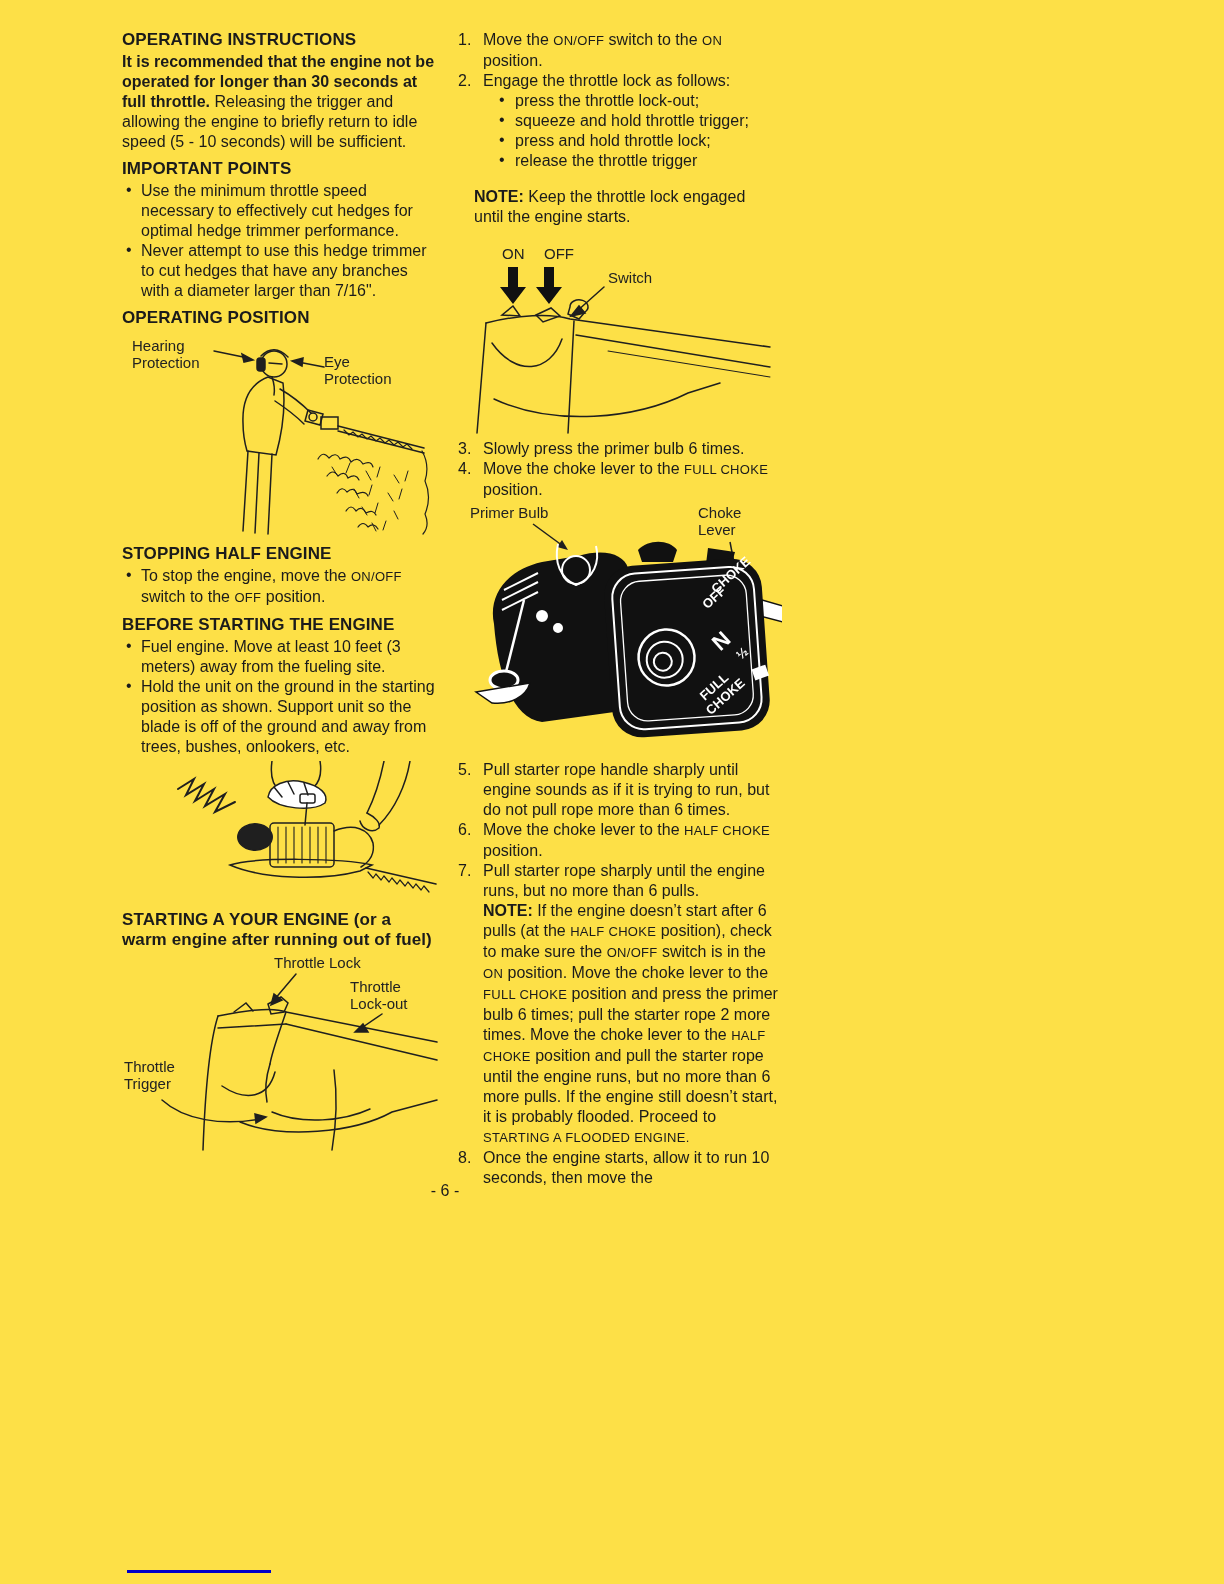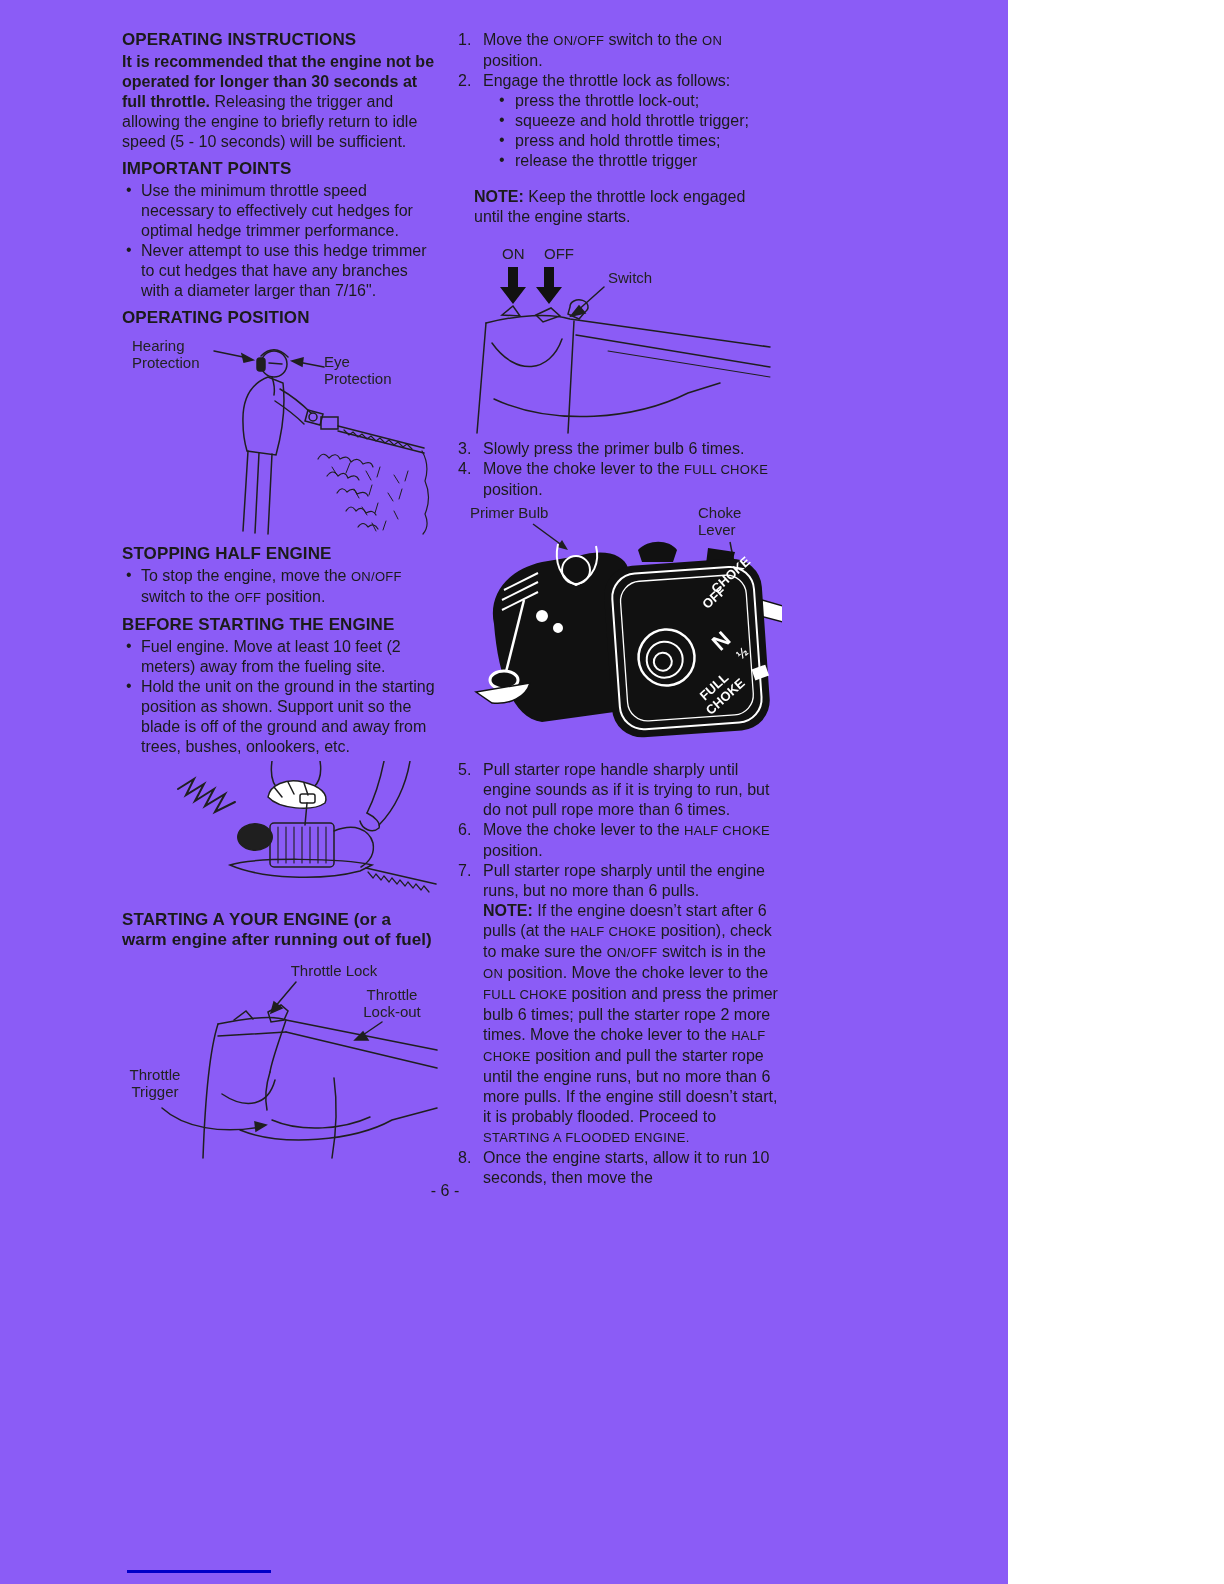--- a/index.html
+++ b/index.html
@@ -1,16 +1,16 @@
 <!DOCTYPE html>
 <html><head>
 <meta charset="utf-8">
 <style>
   html,body{margin:0;padding:0;background:#ffffff;}
-  .page{position:relative;width:1008px;height:1584px;background:#8b5cf6;
+  .page{position:relative;width:1224px;height:1584px;background:#fde047;
         font-family:"Liberation Sans",sans-serif;color:#1b1b1b;overflow:hidden;}
   .col{position:absolute;top:30px;}
   #col-left{left:122px;width:318px;}
   #col-right{left:458px;width:324px;}
   .head{font-size:17px;font-weight:bold;margin:7px 0 2px 0;letter-spacing:.1px;}
   .head.first{margin-top:0;}
   .body,li,.sbody,.note,.num{font-size:16px;line-height:20px;}
   p{margin:0;}
   ul.bullets{list-style:none;margin:0;padding:0;}
   ul.bullets>li{position:relative;padding-left:19px;}
@@ -22,21 +22,21 @@
   ul.subs>li{position:relative;padding-left:18px;}
   ul.subs>li::before{content:"\2022";position:absolute;left:2px;top:-1px;}
   .note{margin:16px;}
   .note7{margin:0;}
   .b{font-weight:bold;}
   .sc{font-size:13px;letter-spacing:.3px;}
   .fig{position:relative;}
   .fig svg{position:absolute;left:0;top:0;}
   #fig-position{height:206px;margin-top:3px;}
   #fig-start{height:142px;margin:4px 0 0 0;}
-  #fig-throttle{height:200px;margin-top:10px;text-align:center;}
+  #fig-throttle{height:200px;margin-top:2px;}
   #fig-switch{height:192px;margin:2px 0 4px 0;}
   #fig-engine{height:250px;margin:4px 0 6px 0;}
   .fl{position:absolute;font-size:15px;line-height:17px;color:#222;}
   svg text{font-family:"Liberation Sans",sans-serif;}
   .pageno{position:absolute;left:410px;top:1182px;width:70px;text-align:center;
           font-size:16px;color:#1b1b1b;}
   .footline{position:absolute;left:127px;top:1570px;width:144px;height:3px;background:#0000c8;}
 </style>
 </head>
 <body>
@@ -100,21 +100,21 @@
       <div class="fl" style="left:202px;top:22px;width:92px;">Eye Protection</div>
     </div>
 
     <h3 class="head">STOPPING HALF ENGINE</h3>
     <ul class="bullets">
       <li><span>To stop the engine, move the </span><span class="sc">ON/OFF</span><span> switch to the </span><span class="sc">OFF</span><span> position.</span></li>
     </ul>
 
     <h3 class="head">BEFORE STARTING THE ENGINE</h3>
     <ul class="bullets">
-      <li><span>Fuel engine. Move at least 10 feet (2 meters) away from the fueling site.</span></li>
+      <li><span>Fuel engine. Move at least 10 feet (3 meters) away from the fueling site.</span></li>
       <li><span>Hold the unit on the ground in the starting position as shown. Support unit so the blade is off of the ground and away from trees, bushes, onlookers, etc.</span></li>
     </ul>
 
     <div class="fig" id="fig-start">
       <svg width="318" height="142" viewBox="0 0 318 142">
         <g fill="none" stroke="#1f1f1f" stroke-width="1.5" stroke-linecap="round">
 
           <path d="M56,28 l16,-10 l-8,16 l18,-11 l-9,17 l19,-12 l-9,17 l20,-12 l-10,18 l20,-10" stroke-width="2"></path>
 
           <path d="M150,0 C148,14 150,24 158,30"></path>
@@ -181,21 +181,21 @@
       <div class="sbody"><span>Move the </span><span class="sc">ON/OFF</span><span> switch to the </span><span class="sc">ON</span><span> position.</span></div>
     </div>
 
     <div class="step">
       <span class="num">2.</span>
       <div class="sbody">
         <div><span>Engage the throttle lock as follows:</span></div>
         <ul class="subs">
           <li><span>press the throttle lock-out;</span></li>
           <li><span>squeeze and hold throttle trigger;</span></li>
-          <li><span>press and hold throttle times;</span></li>
+          <li><span>press and hold throttle lock;</span></li>
           <li><span>release the throttle trigger</span></li>
         </ul>
       </div>
     </div>
 
     <p class="note"><span class="b">NOTE:</span><span>  Keep the throttle lock engaged until the engine starts.</span></p>
 
     <div class="fig" id="fig-switch">
       <svg width="324" height="192" viewBox="0 0 324 192">
         <g fill="none" stroke="#1f1f1f" stroke-width="1.5" stroke-linecap="round">

